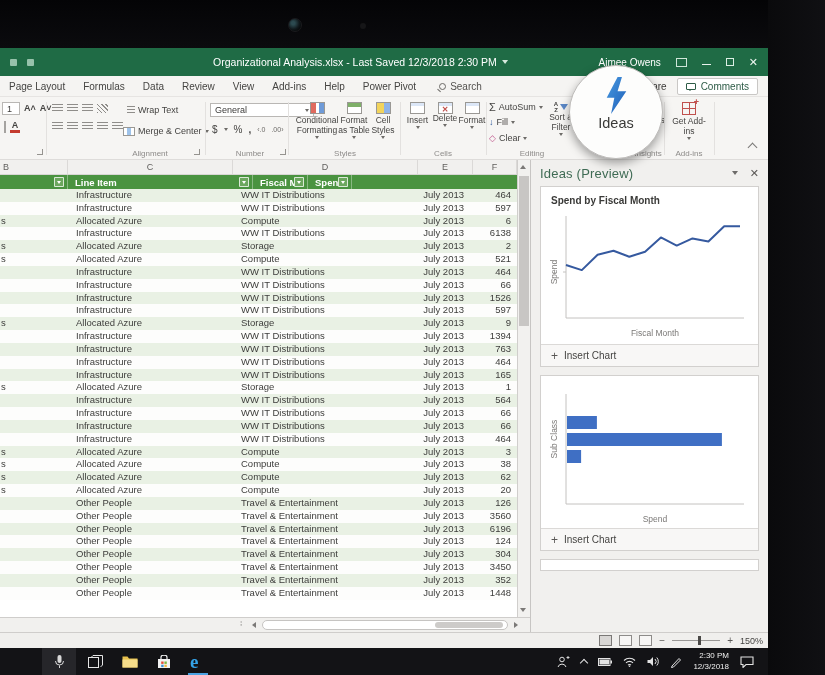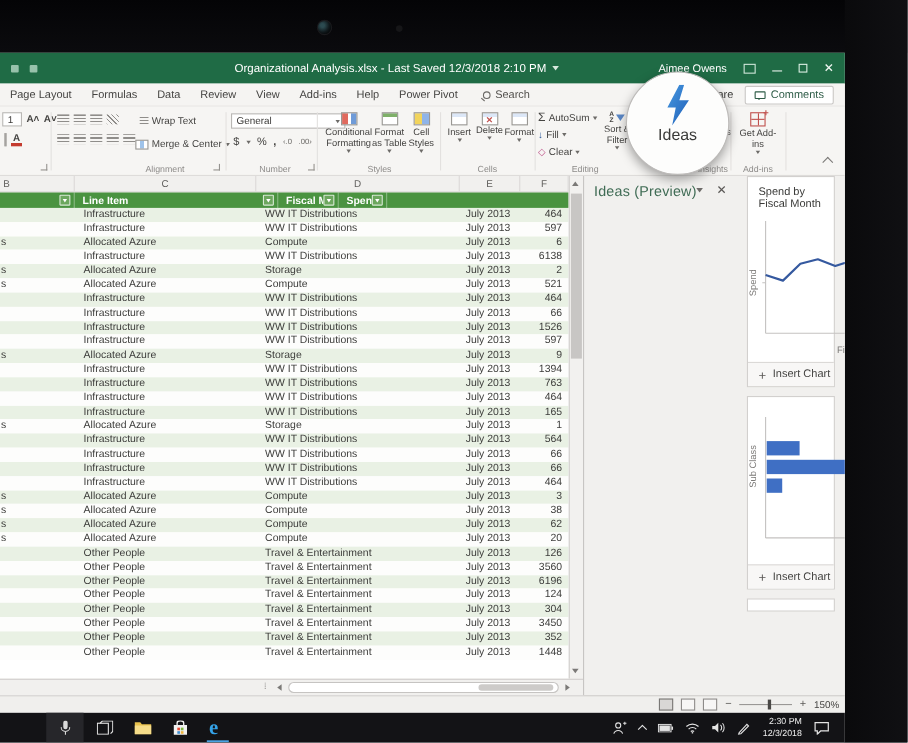--- a/index.html
+++ b/index.html
@@ -108,29 +108,29 @@
   .vthumb{position:absolute;left:1px;top:16px;width:10px;height:150px;background:#c8c6c4}
 
   .hscroll{height:15px;background:#f1f0ee;border-top:1px solid #cfcdcb;position:relative;flex:0 0 auto}
   .hdots{position:absolute;left:240px;top:1px;font-size:8px;color:#8a8886;letter-spacing:-1px}
   .tri-l{width:0;height:0;border-top:3.5px solid transparent;border-bottom:3.5px solid transparent;border-right:4.5px solid #7b7977;position:absolute;left:252px;top:4px}
   .tri-r{width:0;height:0;border-top:3.5px solid transparent;border-bottom:3.5px solid transparent;border-left:4.5px solid #7b7977;position:absolute;left:514px;top:4px}
   .htrack{position:absolute;left:262px;top:2px;width:246px;height:10px;background:#fff;border:1px solid #c6c4c2;border-radius:6px}
   .hthumb{position:absolute;left:172px;top:1px;width:68px;height:6px;background:#cdcbc9;border-radius:4px}
 
   
-  .pane{flex:1;background:#f1f0ee;border-left:1px solid #c7c5c3;display:flex;flex-direction:row;min-width:0}
+  .pane{flex:1;background:#f1f0ee;border-left:1px solid #c7c5c3;display:flex;flex-direction:column;min-width:0}
   .pane-h{height:26px;display:flex;align-items:center;padding:0 9px;flex:0 0 auto}
   .pane-title{font-size:13px;color:#3f6b54;letter-spacing:.2px}
   .pane-h-ics{margin-left:auto;display:flex;align-items:center;gap:12px}
   .tri-dn2{width:0;height:0;border-left:3.5px solid transparent;border-right:3.5px solid transparent;border-top:4px solid #6d6b69}
   .closex{font-size:11px;color:#5a5856;line-height:1}
   .cards{flex:1;padding:0 9px;overflow:hidden}
   .card{background:#fff;border:1px solid #d2d0ce;margin-bottom:8px}
-  .card-title{font-size:10px;font-weight:normal;color:#3a3a38;padding:8px 8px 0 10px}
+  .card-title{font-size:10px;font-weight:bold;color:#3a3a38;padding:8px 8px 0 10px}
   .insertstrip{border-top:1px solid #dbd9d7;height:22px;display:flex;align-items:center;gap:6px;padding-left:10px;background:#f8f7f6;font-size:10px;color:#454442}
   .plus{color:#5a5856;font-size:12px;line-height:1}
   .card.partial{height:12px;margin-bottom:0}
   .pane-f{height:20px;border-top:1px solid #d2d0ce;display:flex;align-items:center;justify-content:flex-end;padding-right:10px;font-size:9.5px;color:#6a6866;flex:0 0 auto}
 
   
   .statusbar{height:16px;background:#f0efed;border-top:1px solid #cfcdcb;display:flex;align-items:center;justify-content:flex-end;gap:7px;padding-right:5px;flex:0 0 auto}
   .viewico{width:13px;height:11px;border:1px solid #8d8b89;background:#f7f6f5}
   .viewico.active{background:#d9d7d5;border-color:#7a7876}
   .zminus,.zplus{font-size:10px;color:#5a5856;line-height:1}
@@ -165,21 +165,21 @@
   <div class="bezel-right"></div>
 
   <div class="screen">
 
     <div class="titlebar">
       <div class="qat">
           <span></span>
           <span></span>
         </div>
       <div class="tb-title">
-          <span>Organizational Analysis.xlsx  -  Last Saved  12/3/2018  2:10 PM</span>
+          <span>Organizational Analysis.xlsx  -  Last Saved  12/3/2018  2:30 PM</span>
           <span class="tri-dn2" style="border-top-color:#d7e9de"></span>
         </div>
       <div class="tb-right">
         <span class="tb-user">Aimee Owens</span>
         <span class="ico-frame"></span>
         <span class="ico-min"></span>
         <span class="ico-restore"></span>
         <span class="ico-close">✕</span>
       </div>
     </div>

